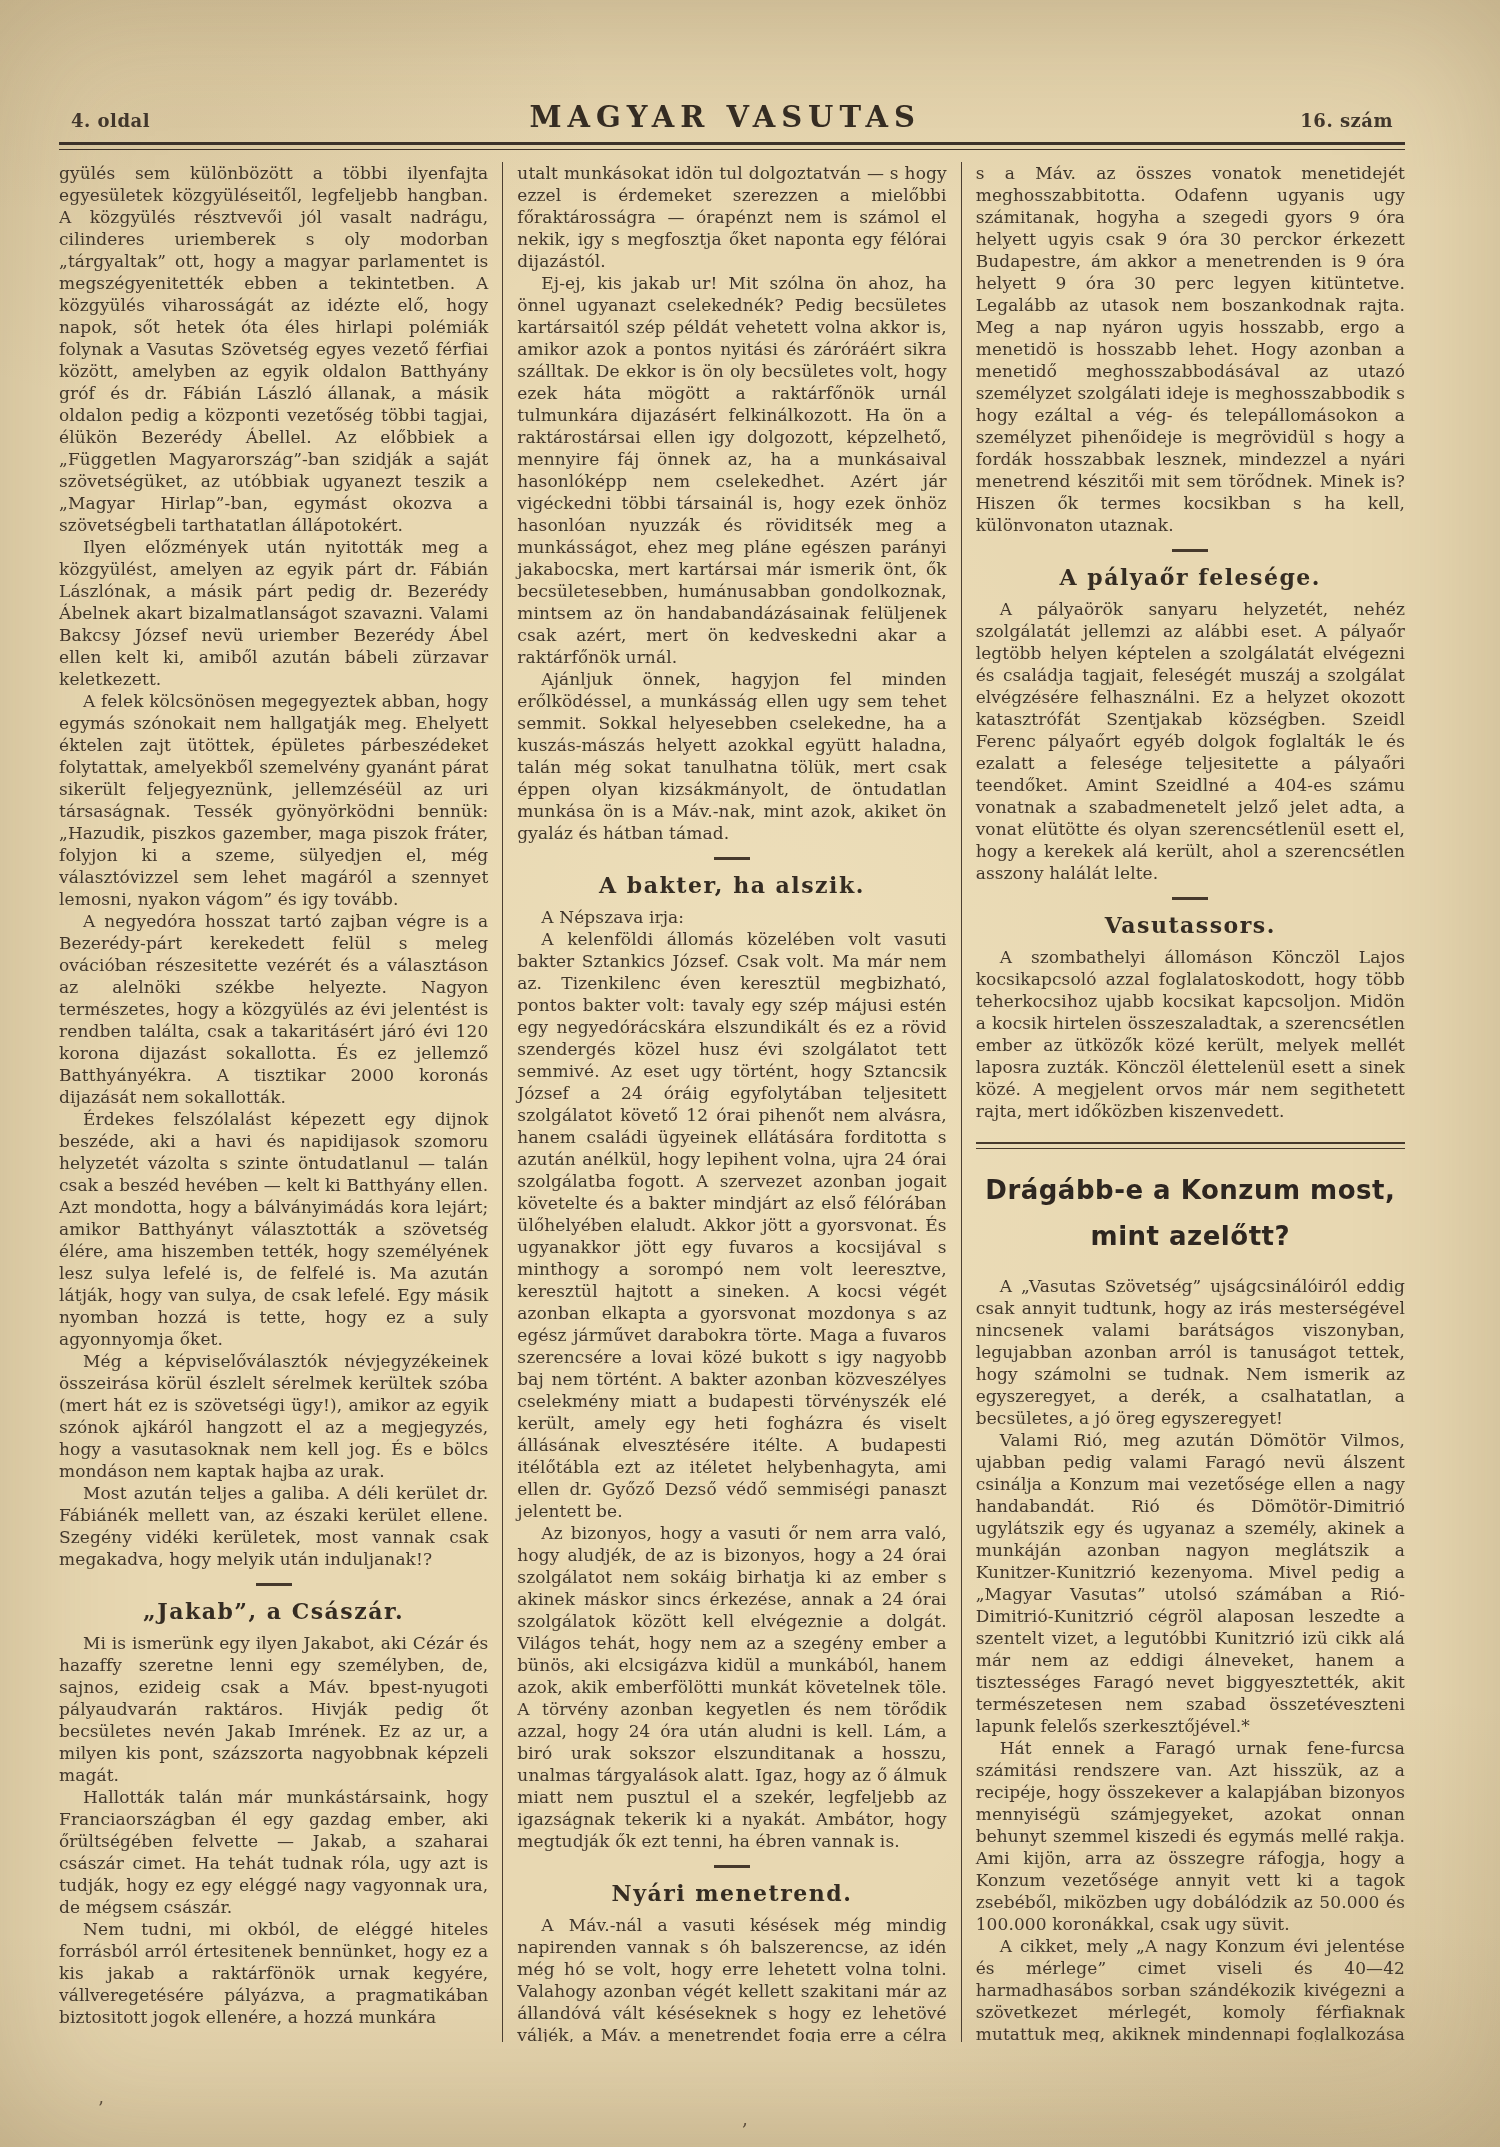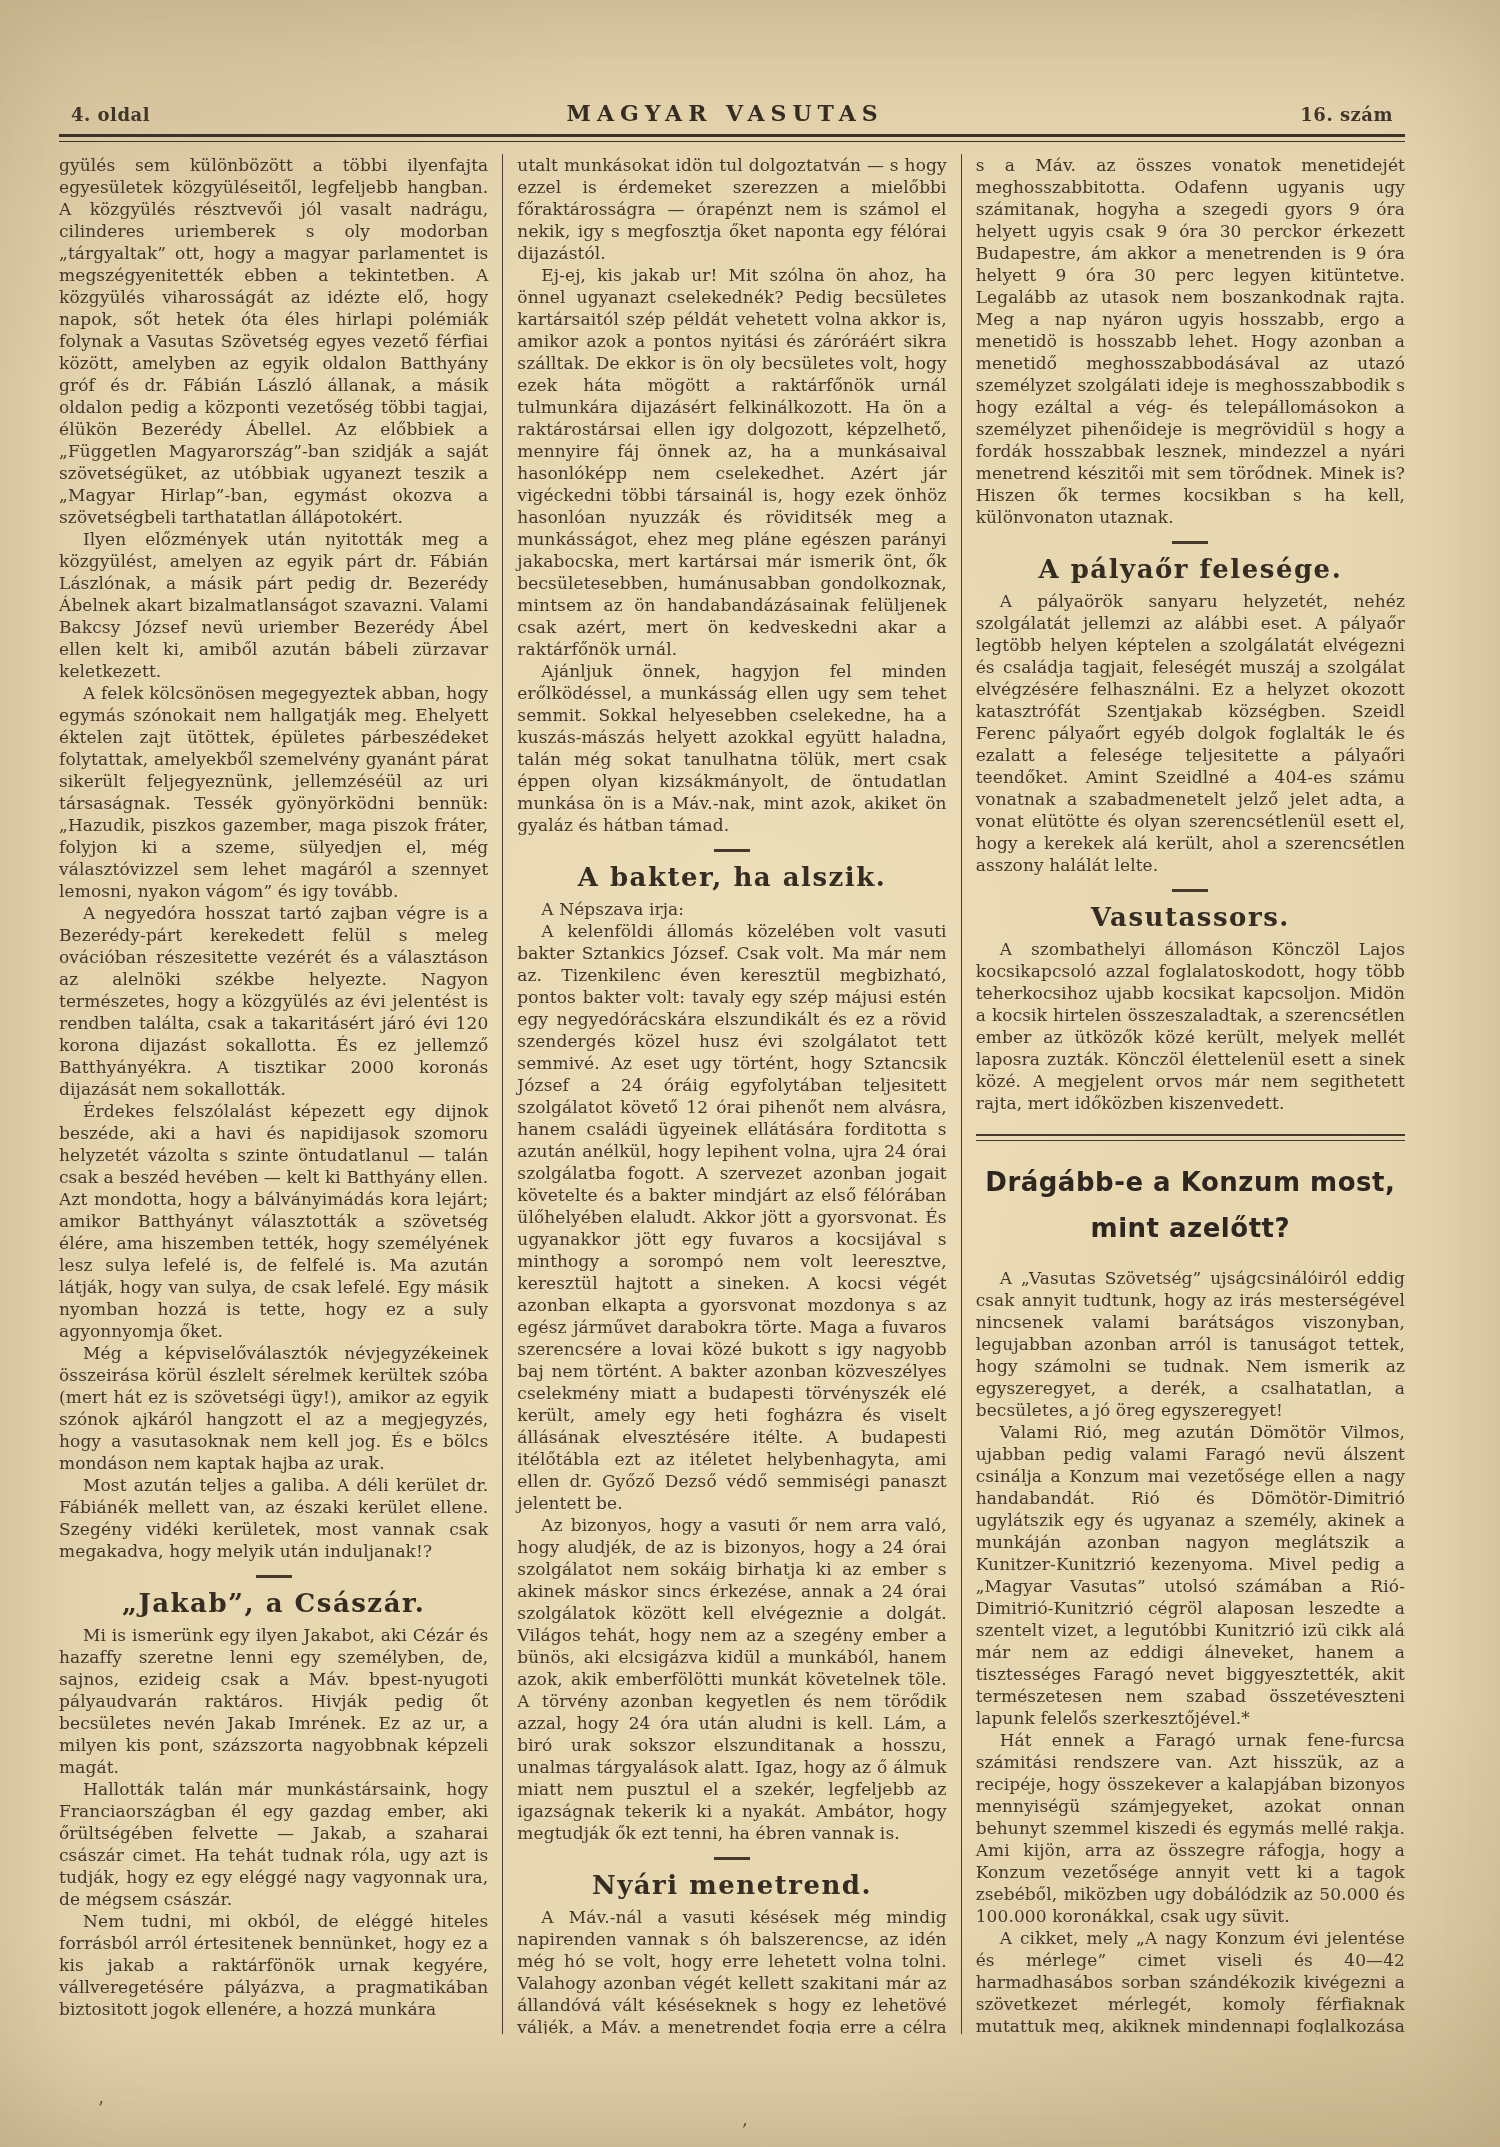--- a/index.html
+++ b/index.html
@@ -24,21 +24,21 @@
     overflow: hidden;
   }
   .header-row {
     display: flex; justify-content: space-between; align-items: baseline;
     padding: 0 12px 6px 12px;
   }
   .page-number, .issue-number {
     font-size: 18px; font-weight: bold; letter-spacing: 0.5px;
   }
   .masthead {
-    font-size: 22px; font-weight: bold; letter-spacing: 6px;
+    font-size: 29px; font-weight: bold; letter-spacing: 6px;
     text-align: center; color: #352c22;
   }
   .masthead-rule {
     height: 4px;
     border-top: 3px solid #3c322a;
     border-bottom: 1px solid #3c322a;
     margin: 2px 0 12px 0;
   }
   .columns {
     display: flex; align-items: flex-start;
@@ -49,21 +49,21 @@
     font-size: 17px; line-height: 22px;
     letter-spacing: 0.1px;
   }
   .column + .column { border-left: 1.5px solid #4a3d30; }
   .col-0 { padding-right: 14px; }
   .col-1 { padding-left: 14px; padding-right: 14px; }
   .col-2 { padding-left: 14px; }
   .paragraph { text-align: justify; text-indent: 24px; }
   .paragraph.noindent { text-indent: 0; }
   .heading {
-    text-align: center; font-weight: bold; font-size: 26px;
+    text-align: center; font-weight: bold; font-size: 22px;
     letter-spacing: 1.5px; margin: 14px 0 10px 0; color: #352c22;
   }
   .separator {
     width: 36px; height: 3px; background: #46392c;
     margin: 13px auto 11px auto;
   }
   .rule-double {
     height: 4px;
     border-top: 2px solid #46392c;
     border-bottom: 1px solid #46392c;

